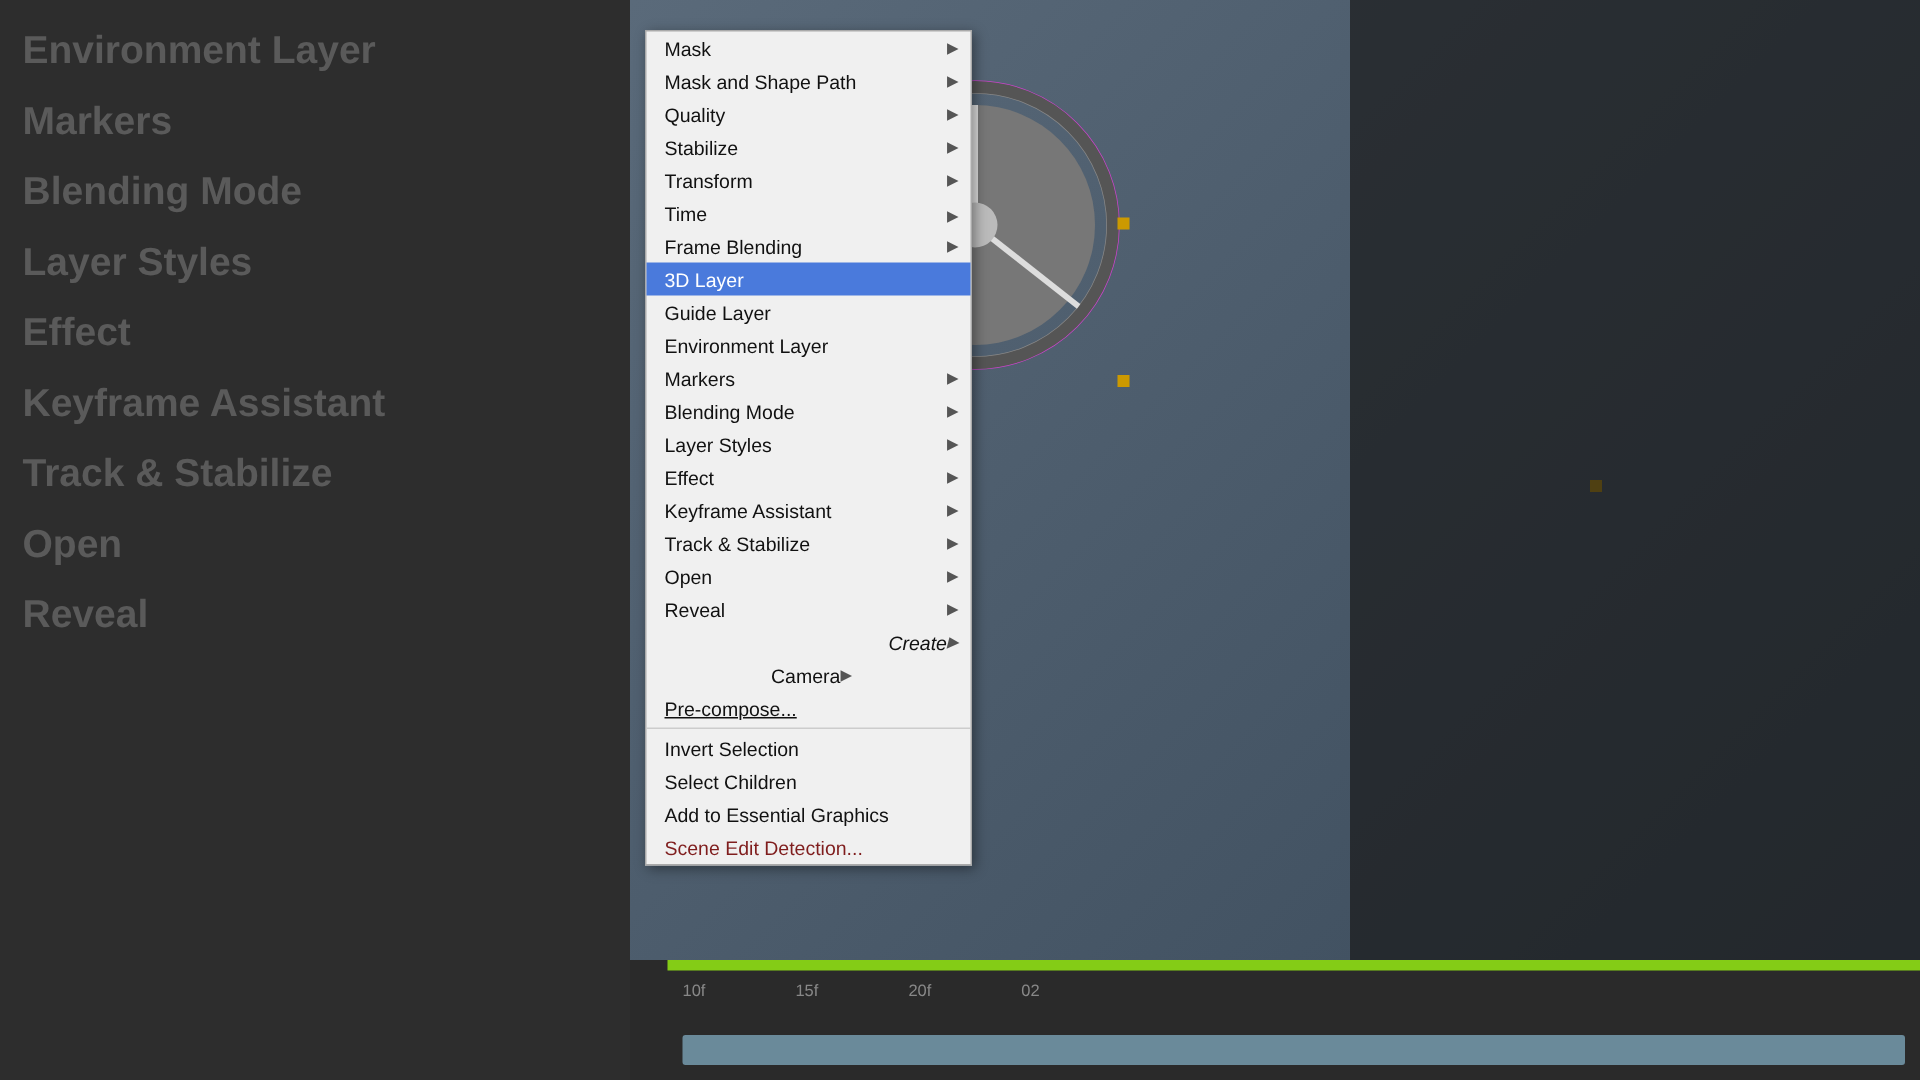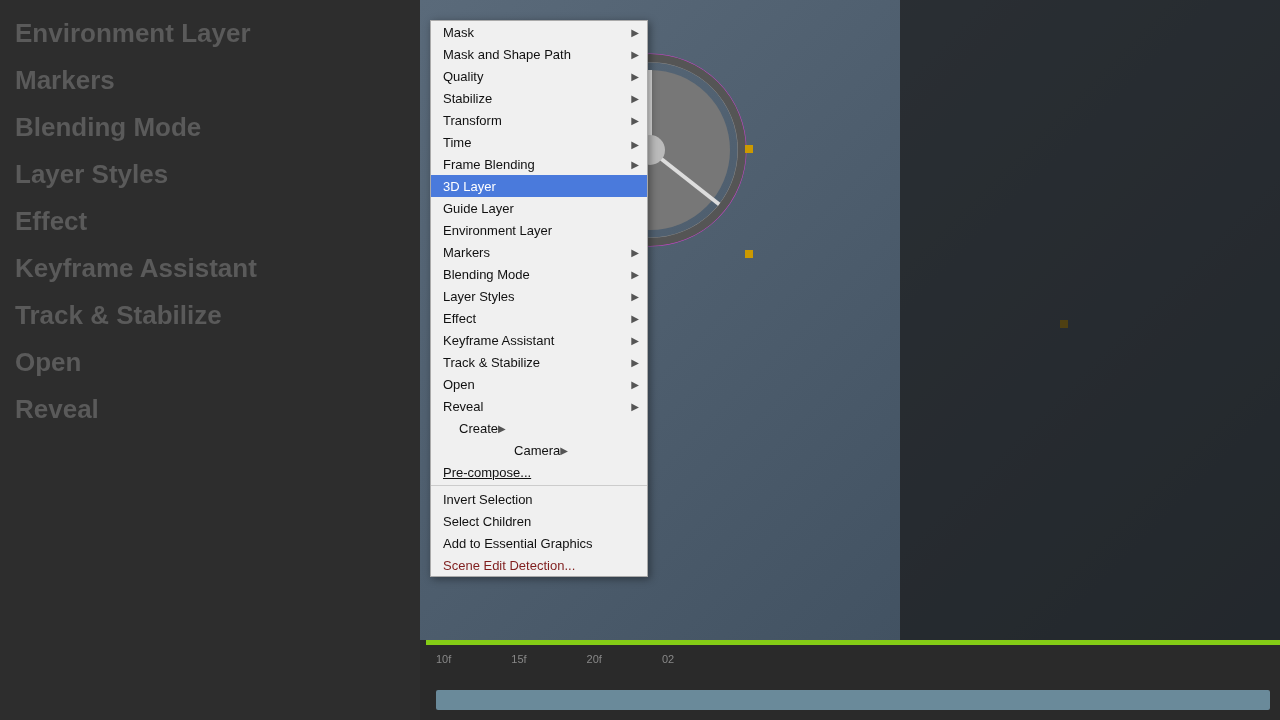--- a/index.html
+++ b/index.html
@@ -46,21 +46,21 @@
     <circle cx="100" cy="100" r="92" fill="none" stroke="#555" stroke-width="8"></circle>
   </svg>
 
   <div style="position:absolute;top:145px;left:325px;width:8px;height:8px;background:#cc9900;"></div>
   <div style="position:absolute;top:250px;left:325px;width:8px;height:8px;background:#cc9900;"></div>
   <div style="position:absolute;top:320px;left:640px;width:8px;height:8px;background:#cc9900;"></div>
 
   <div style="position:absolute;top:0;right:0;width:380px;height:100%;background:#1a1a1a;opacity:0.7;"></div>
 </div>
 
-<div style="position:absolute;bottom:0;left:426px;right:0;height:80px;background:#2a2a2a;border-top:5px solid #84cc16;">
+<div style="position:absolute;bottom:0;left:445px;right:0;height:80px;background:#2a2a2a;border-top:7px solid #84cc16;">
   <div style="display:flex;gap:60px;padding:8px 10px;">
     <span style="color:#888;font-size:11px;">10f</span>
     <span style="color:#888;font-size:11px;text-align:right;">15f</span>
     <span style="color:#888;font-size:11px;">20f</span>
     <span style="color:#888;font-size:11px;">02</span>
   </div>
   <div style="position:absolute;bottom:10px;left:10px;right:10px;height:20px;background:#6a8a9a;border-radius:2px;"></div>
 </div>
 
 <div style="position:absolute;top:20px;left:430px;width:218px;background:#f0f0f0;border:1px solid #aaa;box-shadow:2px 2px 8px rgba(0,0,0,0.4);font-size:13px;color:#111;z-index:100;">
@@ -145,21 +145,21 @@
   <div style="display:flex;align-items:center;justify-content:space-between;padding:3px 8px 3px 12px;height:22px;cursor:default;">
     <span>Open</span>
     <span style="font-size:10px;color:#555;">▶</span>
   </div>
 
   <div style="display:flex;align-items:center;justify-content:space-between;padding:3px 8px 3px 12px;height:22px;cursor:default;">
     <span>Reveal</span>
     <span style="font-size:10px;color:#555;">▶</span>
   </div>
 
-  <div style="display:flex;align-items:center;justify-content:flex-start;padding:3px 8px 3px 28px;height:22px;cursor:default;">
+  <div style="display:flex;align-items:center;justify-content:flex-end;padding:3px 8px 3px 28px;height:22px;cursor:default;font-style:italic;">
     <span>Create</span>
     <span style="font-size:10px;color:#555;">▶</span>
   </div>
 
   <div style="display:flex;align-items:center;justify-content:center;padding:3px 8px 3px 12px;height:22px;cursor:default;">
     <span>Camera</span>
     <span style="font-size:10px;color:#555;">▶</span>
   </div>
 
   <div style="display:flex;align-items:center;justify-content:space-between;padding:3px 8px 3px 12px;height:22px;cursor:default;text-decoration:underline;">

